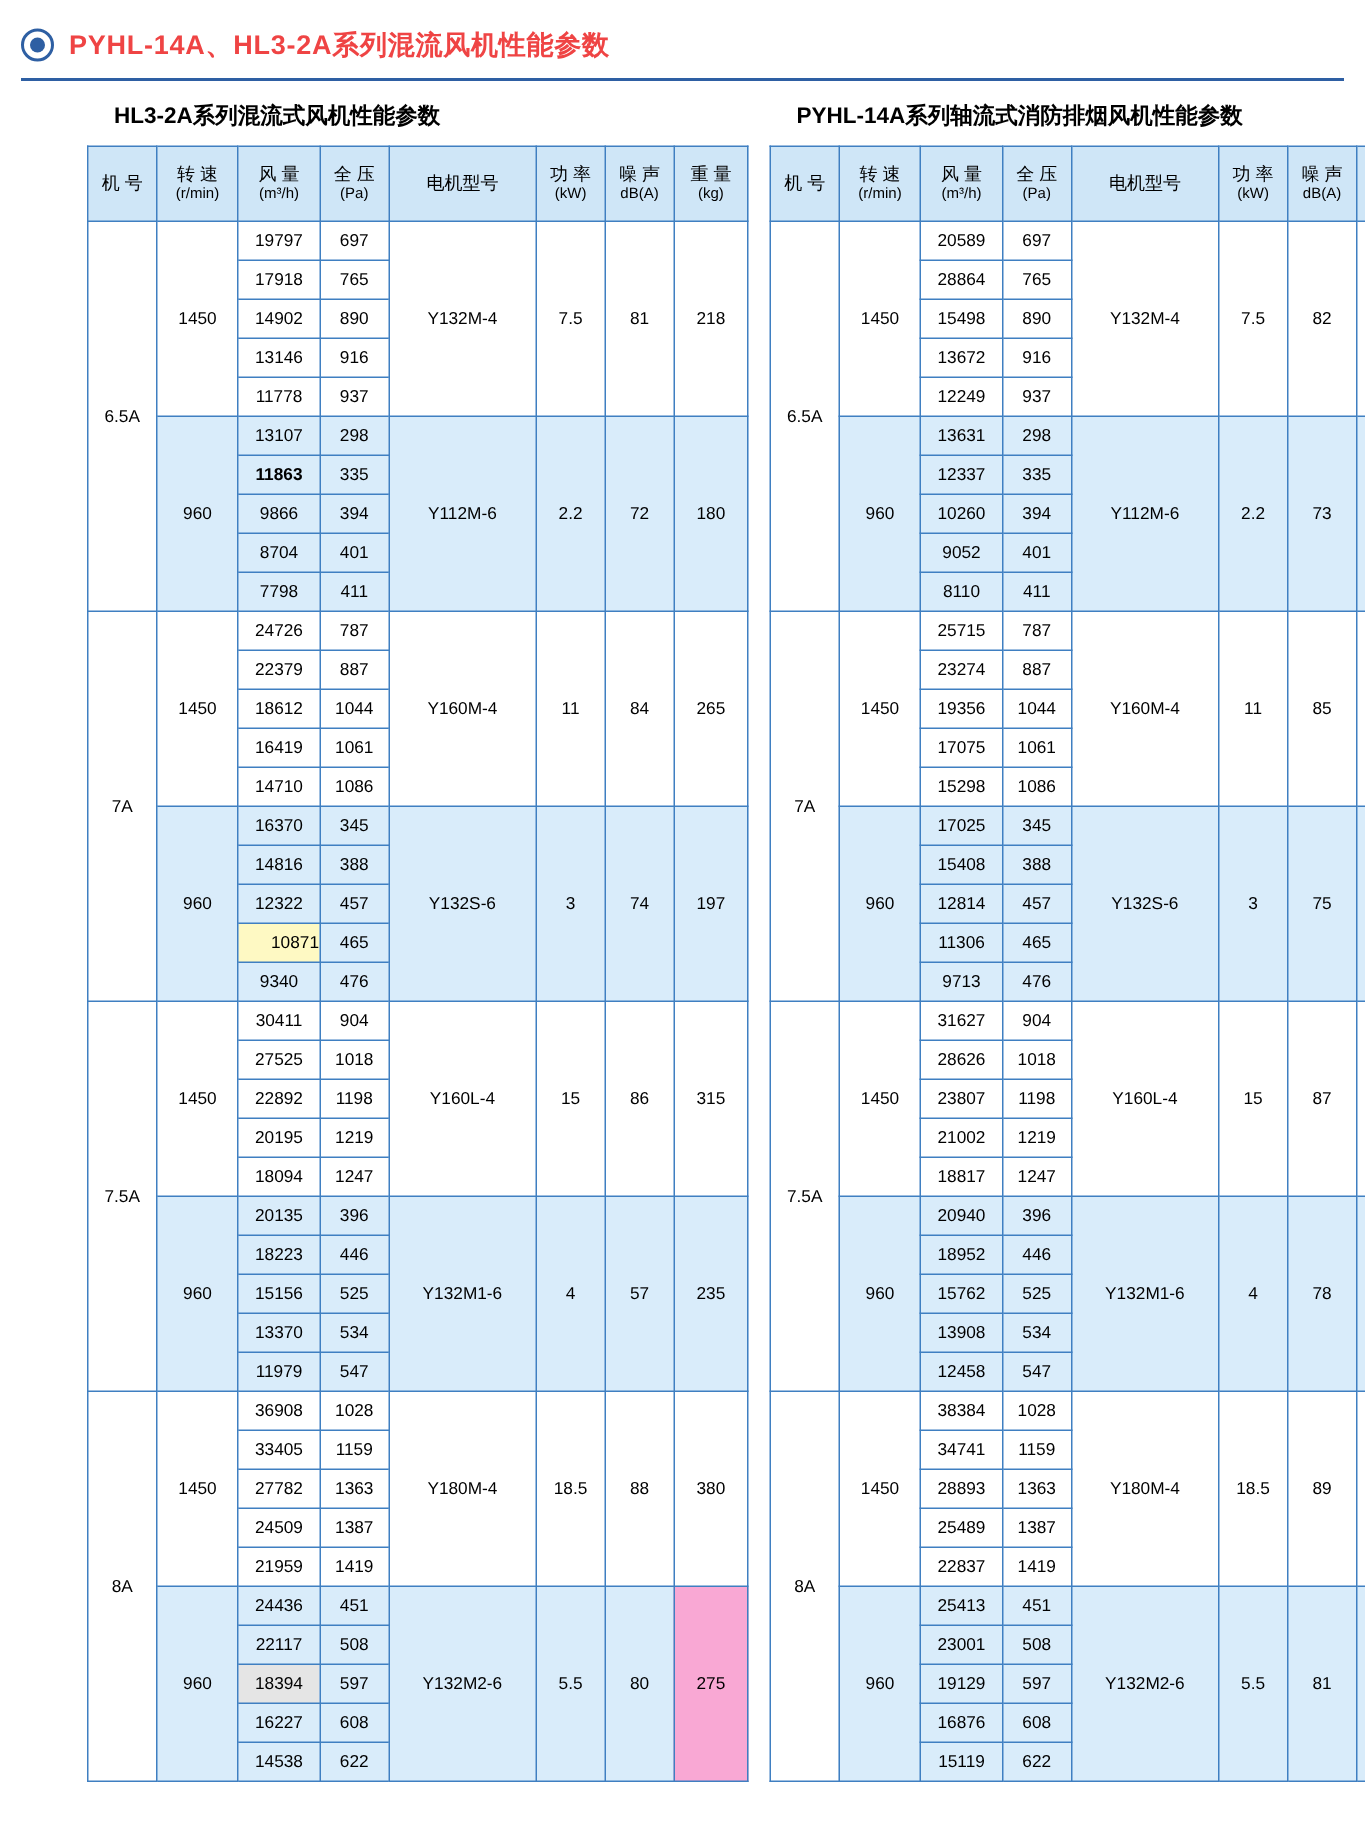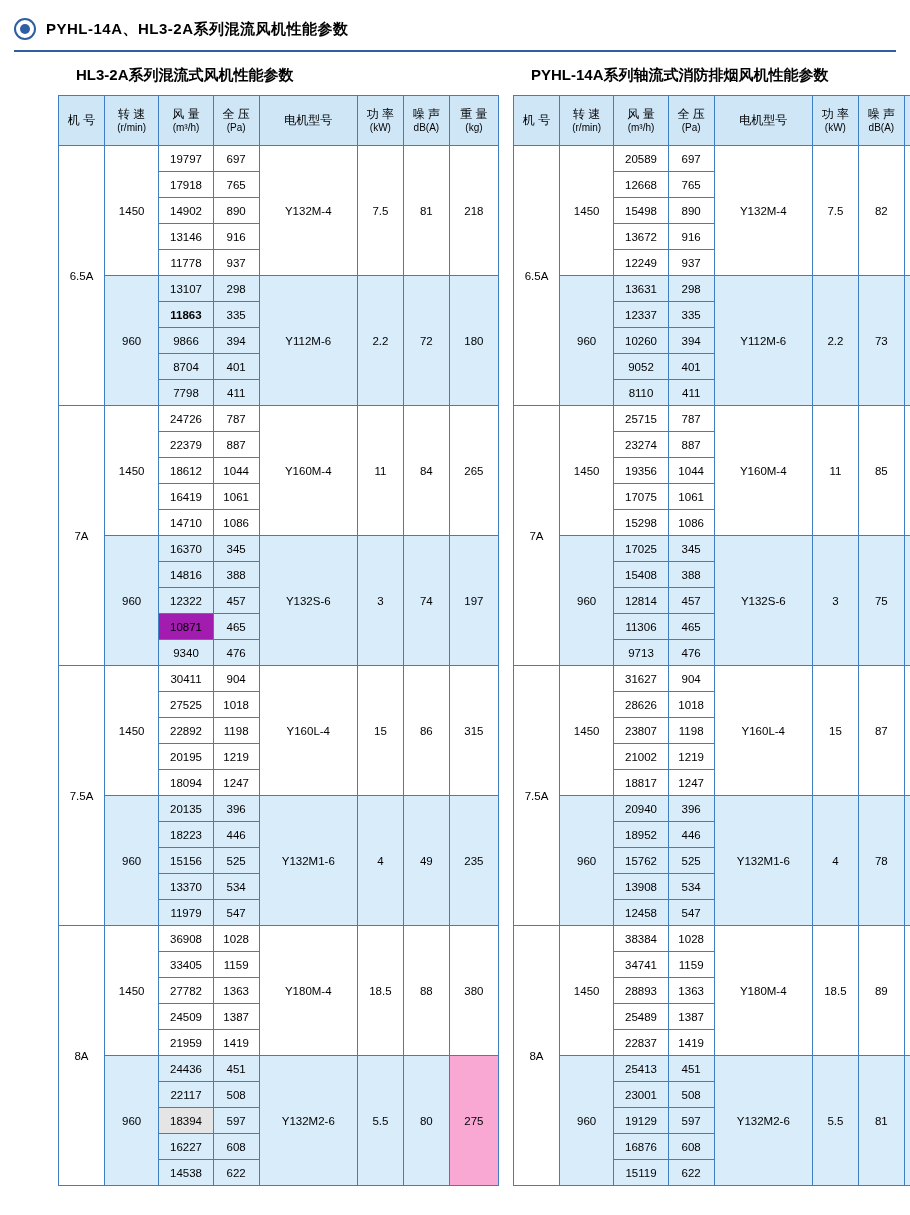--- a/index.html
+++ b/index.html
@@ -31,23 +31,23 @@
   }
   .header-icon::after {
     content: "";
     position: absolute;
     left: 4px; top: 4px;
     width: 10px; height: 10px;
     border-radius: 50%;
     background: #2e5fa3;
   }
   .doc-title {
-    font-size: 15px;
+    font-size: 18px;
     font-weight: bold;
-    color: #000000;
+    color: #ef4444;
     letter-spacing: 0.5px;
     white-space: nowrap;
   }
   .title-rule {
     height: 2px;
     background: #2e5fa3;
     margin: 4px 14px 0 14px;
   }
   
   .panels {
@@ -252,21 +252,21 @@
             </tr>
             <tr class="shaded">
               <td style="background: rgb(217, 236, 250);">14816</td>
               <td style="background: rgb(217, 236, 250);">388</td>
             </tr>
             <tr class="shaded">
               <td style="background: rgb(217, 236, 250);">12322</td>
               <td style="background: rgb(217, 236, 250);">457</td>
             </tr>
             <tr class="shaded">
-              <td style="background: #a21caf;">10871</td>
+              <td style="background: #fef9c3; text-align: right;">10871</td>
               <td style="background: rgb(217, 236, 250);">465</td>
             </tr>
             <tr class="shaded">
               <td style="background: rgb(217, 236, 250);">9340</td>
               <td style="background: rgb(217, 236, 250);">476</td>
             </tr>
             <tr>
               <td rowspan="10" class="machine">7.5A</td>
               <td rowspan="5" class="speed">1450</td>
               <td>30411</td>
@@ -291,21 +291,21 @@
             <tr>
               <td>18094</td>
               <td>1247</td>
             </tr>
             <tr class="shaded">
               <td rowspan="5" class="speed" style="background: rgb(217, 236, 250);">960</td>
               <td style="background: rgb(217, 236, 250);">20135</td>
               <td style="background: rgb(217, 236, 250);">396</td>
               <td rowspan="5" class="model" style="background: rgb(217, 236, 250);">Y132M1-6</td>
               <td rowspan="5" style="background: rgb(217, 236, 250);">4</td>
-              <td rowspan="5" style="background: rgb(217, 236, 250);">49</td>
+              <td rowspan="5" style="background: rgb(217, 236, 250);">57</td>
               <td rowspan="5" style="background: rgb(217, 236, 250);">235</td>
             </tr>
             <tr class="shaded">
               <td style="background: rgb(217, 236, 250);">18223</td>
               <td style="background: rgb(217, 236, 250);">446</td>
             </tr>
             <tr class="shaded">
               <td style="background: rgb(217, 236, 250);">15156</td>
               <td style="background: rgb(217, 236, 250);">525</td>
             </tr>
@@ -424,21 +424,21 @@
               <td rowspan="10" class="machine">6.5A</td>
               <td rowspan="5" class="speed">1450</td>
               <td>20589</td>
               <td>697</td>
               <td rowspan="5" class="model">Y132M-4</td>
               <td rowspan="5">7.5</td>
               <td rowspan="5">82</td>
               <td rowspan="5">230</td>
             </tr>
             <tr>
-              <td>12668</td>
+              <td>28864</td>
               <td>765</td>
             </tr>
             <tr>
               <td>15498</td>
               <td>890</td>
             </tr>
             <tr>
               <td>13672</td>
               <td>916</td>
             </tr>

